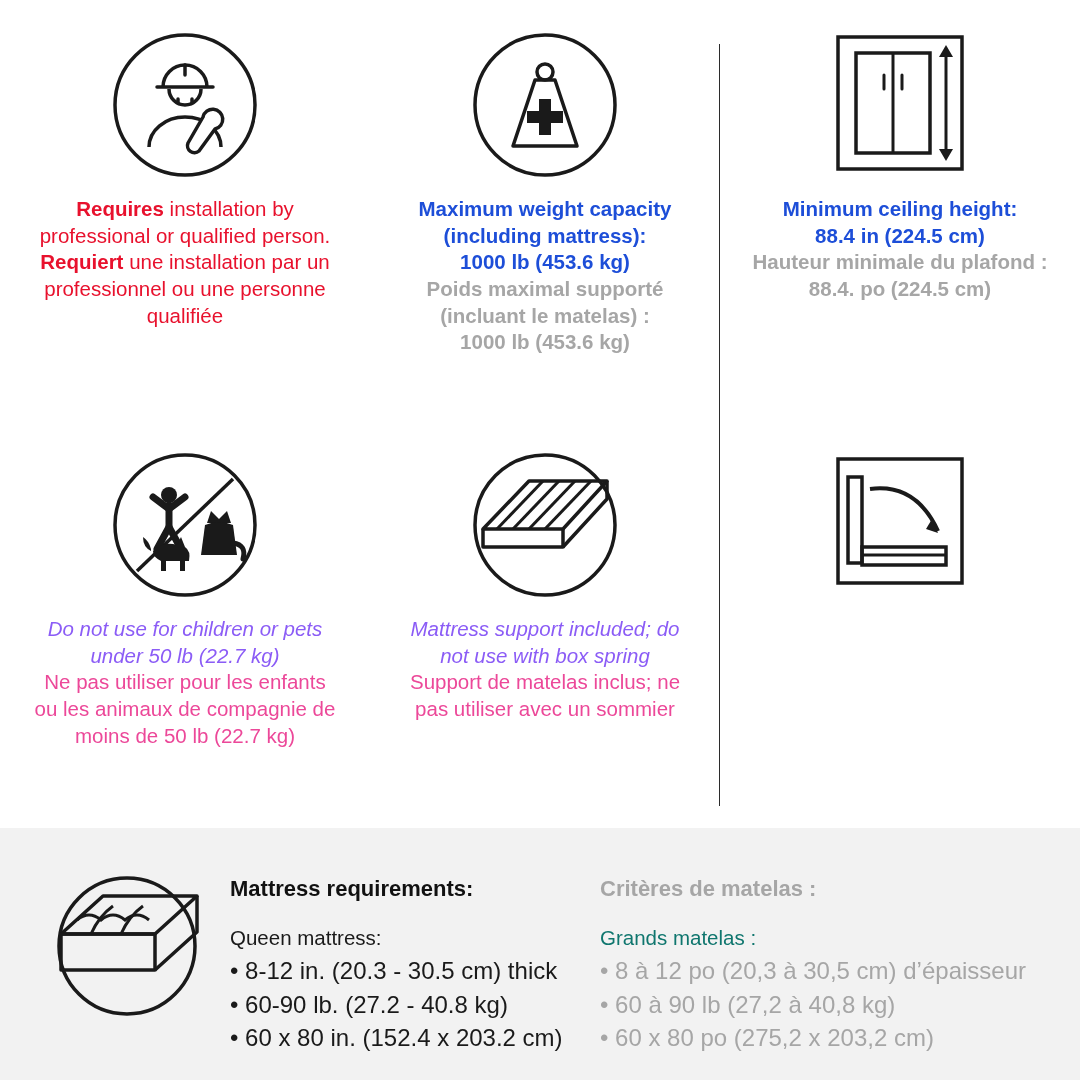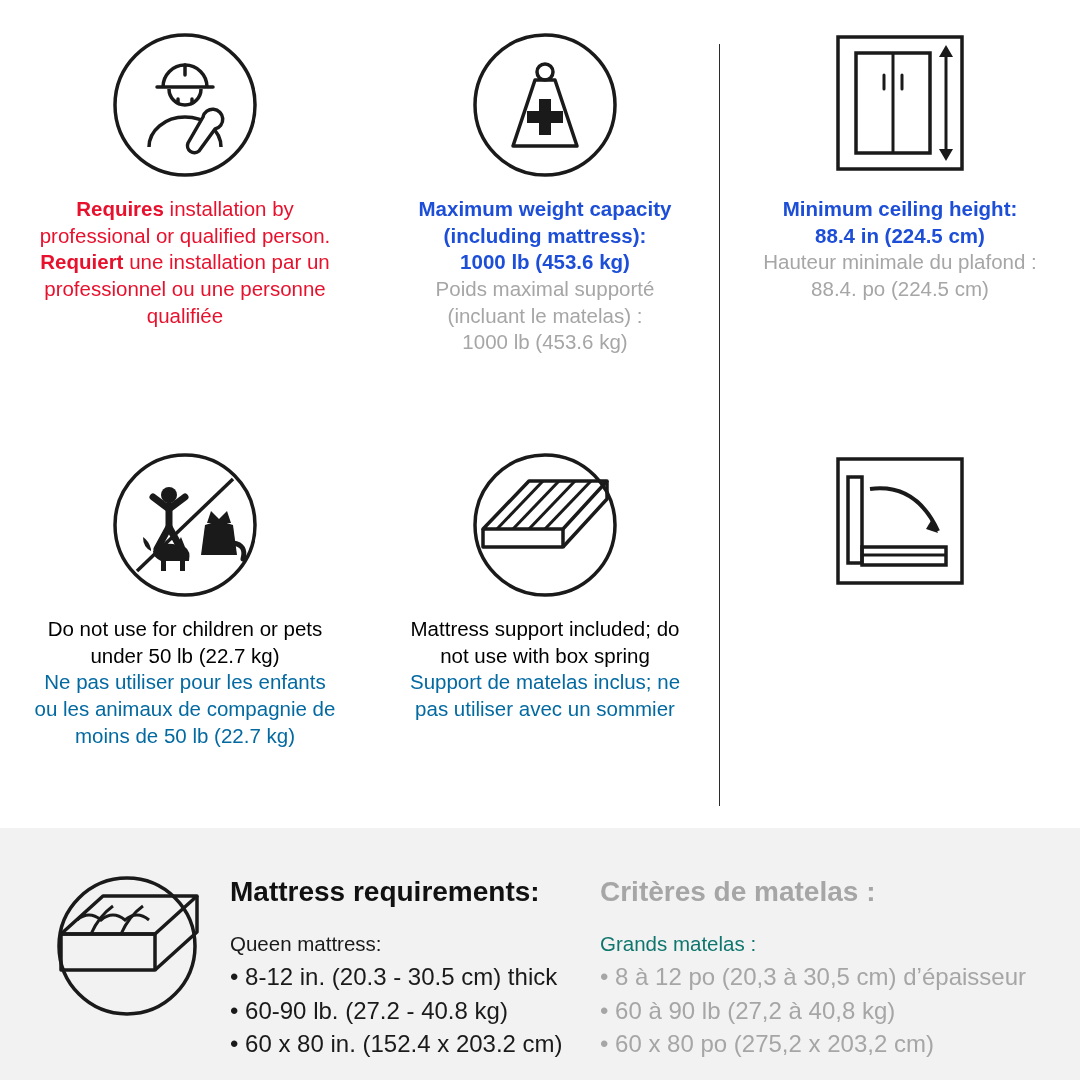--- a/index.html
+++ b/index.html
@@ -64,29 +64,30 @@
     text-align: center;
     line-height: 1.30;
     font-size: 20.5px;
   }
   .caption .en {
     font-weight: bold;
     color: #1d4ed8;
   }
   .caption .fr {
     color: #a6a6a6;
-    font-weight: normal;
+    font-weight: bold;
   }
   .caption.light .en {
     font-weight: normal;
-    color: #000000;
+    color: #8b5cf6;
+    font-style: italic;
   }
   .caption.light .fr {
     font-weight: normal;
-    color: #0369a1;
+    color: #ec4899;
   }
   .red { color: #e8112d; }
   .red-b { color: #e8112d; font-weight: bold; }
   .line { display: block; }
 
   
   .bottom {
     position: absolute;
     left: 0;
     top: 828px;
@@ -113,21 +114,21 @@
   .req-col {
     flex: 0 0 360px;
     padding-top: 24px;
   }
   .req-col.fr-col {
     flex: 1 1 auto;
     padding-left: 10px;
   }
   .req-title {
     font-weight: bold;
-    font-size: 28px;
+    font-size: 22px;
     margin-bottom: 24px;
     color: #111111;
   }
   .req-title.fr { color: #a6a6a6; }
   .req-sub {
     font-size: 20.5px;
     margin-bottom: 4px;
     color: #1a1a1a;
   }
   .req-sub.fr { color: #0f766e; }

